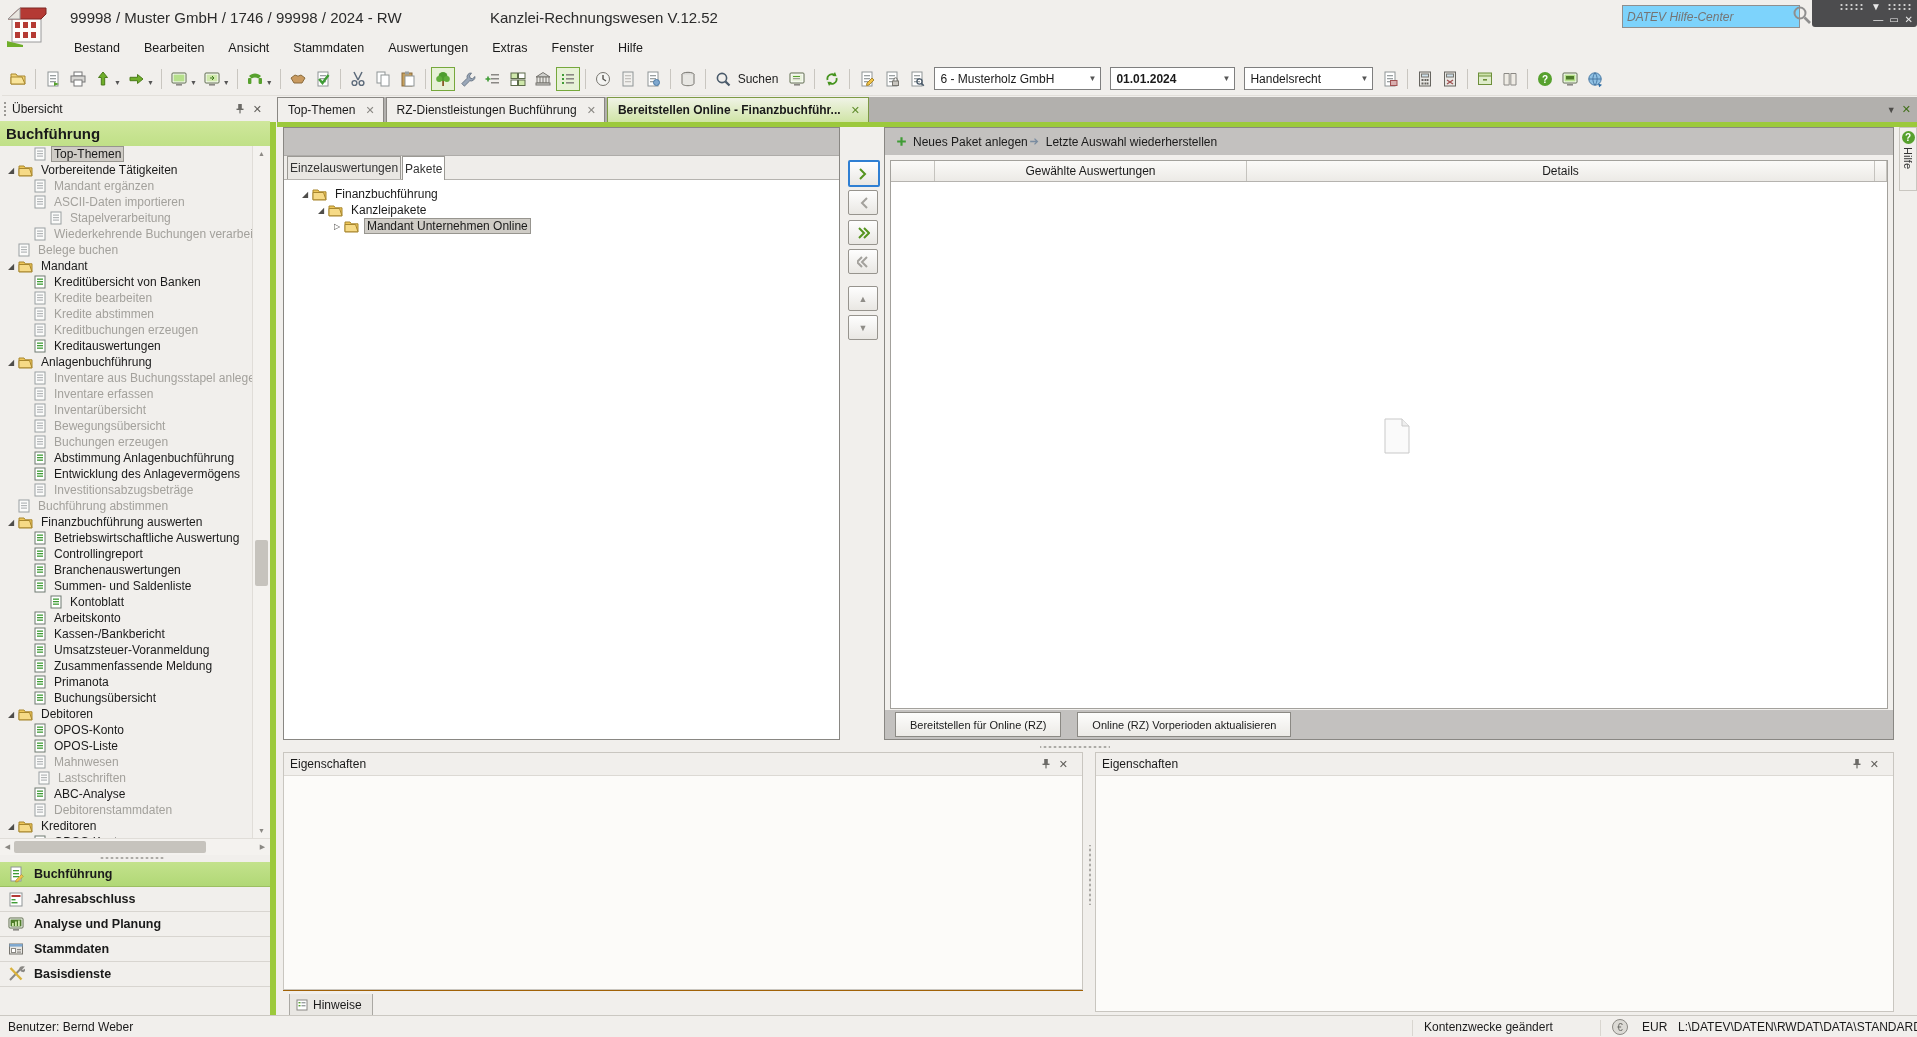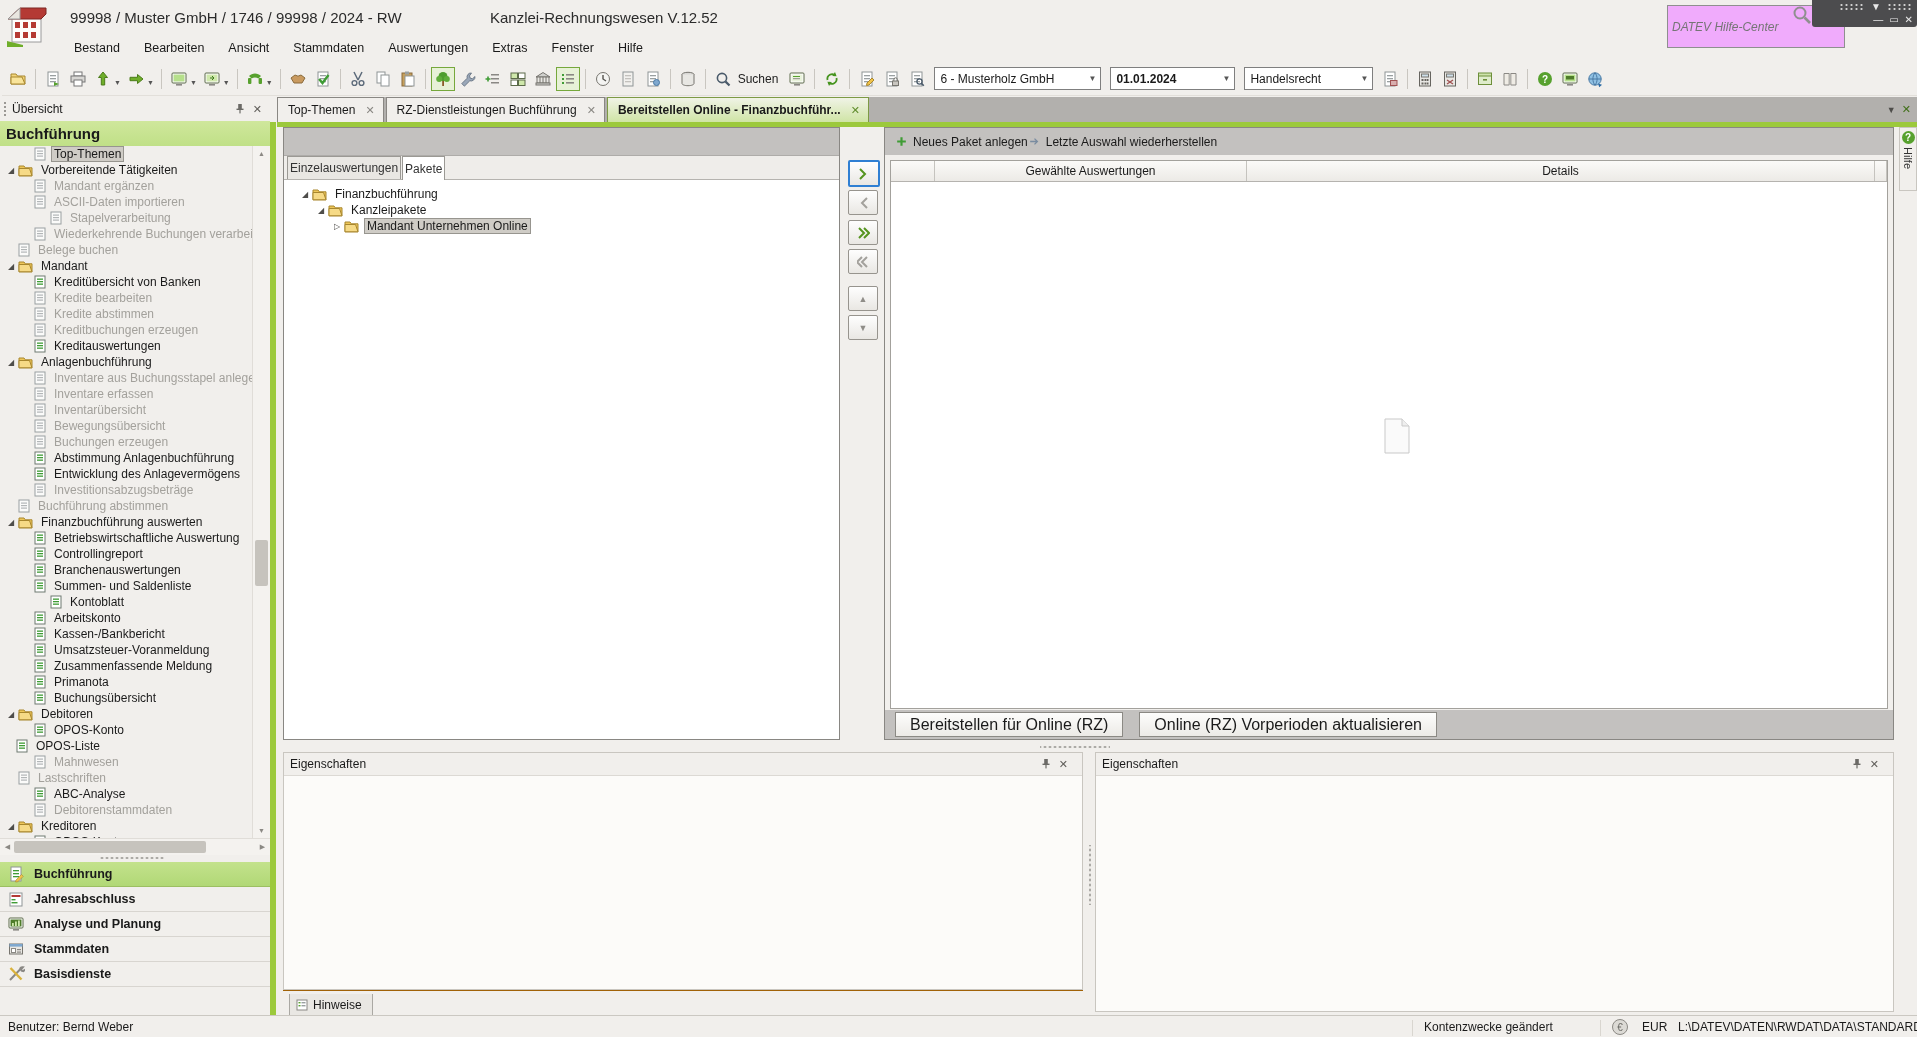--- a/index.html
+++ b/index.html
@@ -8,21 +8,21 @@
     background:#f1efec;color:#1a1a1a;
     font:12px "Liberation Sans","DejaVu Sans",sans-serif;
   }
   .abs{position:absolute;}
   
   #titlebar{left:0;top:0;width:1917px;height:36px;background:#f1efec;}
   #app-logo{left:7px;top:5px;width:40px;height:42px;z-index:4;}
   #win-title{left:70px;top:9px;font-size:15px;color:#2b2b2b;}
   #app-title{left:490px;top:9px;font-size:15px;color:#2b2b2b;}
   #help-search{left:1622px;top:5px;width:168px;height:17px;border:1px solid #8f8f8f;
-    background:#f0abfc;font:italic 12px "Liberation Sans",sans-serif;color:#6a6a6a;padding:12px 4px;margin-left:45px;}
+    background:#7dd3fc;font:italic 12px "Liberation Sans",sans-serif;color:#6a6a6a;padding:2px 4px;}
   #help-mag{left:1791px;top:4px;z-index:6;}
   #winctrl{left:1812px;top:0;width:105px;height:27px;background:#4c4c4e;border-radius:0 0 3px 3px;
     z-index:5;color:#e8e8e8;}
   #winctrl .row{display:flex;align-items:center;justify-content:flex-end;height:13px;padding:0 4px;gap:6px;}
   .dotgrid{width:26px;height:7px;background:radial-gradient(circle,#cfcfcf 1px,transparent 1.2px);
     background-size:5px 4px;}
   .wc-glyph{font-size:10px;line-height:10px;color:#e8e8e8;cursor:default;}
   
   #menubar{left:64px;top:36px;height:24px;display:flex;gap:4px;align-items:center;}
   .menu-item{padding:3px 10px;font-size:12.5px;}
@@ -94,21 +94,21 @@
   
   #panel-right{left:884px;top:127px;width:1010px;height:613px;background:#f1efec;border:1px solid #898783;box-sizing:border-box;}
   #panel-right .band{height:27px;background:#c3c1bf;display:flex;align-items:center;padding-left:10px;}
   .action-link{display:flex;align-items:center;gap:5px;color:#1a1a1a;}
   #pr-table{position:absolute;left:5px;top:32px;right:5px;bottom:30px;background:#fff;border:1px solid #a3a19c;}
   #pr-thead{display:flex;height:20px;background:linear-gradient(#fbfaf8,#eceae6);border-bottom:1px solid #b5b3af;}
   #pr-thead .th{border-right:1px solid #c5c3be;display:flex;align-items:center;justify-content:center;box-sizing:border-box;}
   #pr-watermark{position:absolute;left:49.5%;top:47%;}
   #pr-bottom{position:absolute;left:0;right:0;bottom:0;height:29px;background:#c3c1bf;display:flex;align-items:center;gap:16px;padding-left:10px;}
   .std-btn{height:23px;background:linear-gradient(#fdfdfc,#eceae6);border:1px solid #8b8984;
-    padding:0 14px;display:flex;align-items:center;font-size:16px;}
+    padding:0 14px;display:flex;align-items:center;font-size:11px;}
   
   #hsplit-dots{left:1040px;top:743px;width:70px;height:7px;
     background:radial-gradient(circle,#908e89 1px,transparent 1.2px);background-size:5px 4px;background-repeat:repeat-x;background-position:center;}
   #vsplit-dots{left:1086px;top:845px;width:7px;height:60px;
     background:radial-gradient(circle,#908e89 1px,transparent 1.2px);background-size:4px 5px;background-repeat:repeat-y;background-position:center;}
   
   .props{background:#fcfbf9;border:1px solid #c9c6c0;box-sizing:border-box;}
   #props-left{left:283px;top:752px;width:800px;height:238px;}
   #props-right{left:1095px;top:752px;width:799px;height:260px;}
   .props-head{height:22px;display:flex;align-items:center;padding:0 6px;background:#f1efec;border-bottom:1px solid #dcd9d4;}
@@ -966,21 +966,21 @@
       <span class="ticon">
         <svg width="12" height="14" viewBox="0 0 12 14">
           <rect x="1" y="1" width="10" height="12" fill="#fff" stroke="#6f7a70"></rect>
           <rect x="3" y="3.5" width="6" height="1.3" fill="#3f9c35"></rect>
           <rect x="3" y="6" width="6" height="1.3" fill="#3f9c35"></rect>
           <rect x="3" y="8.5" width="6" height="1.3" fill="#3f9c35"></rect>
         </svg>
       </span>
       <span class="tlabel">OPOS-Konto</span>
     </div>
-    <div class="trow" style="padding-left: 2px;">
+    <div class="trow" style="padding-left: 20px;">
       <span class="exp"></span>
       <span class="ticon">
         <svg width="12" height="14" viewBox="0 0 12 14">
           <rect x="1" y="1" width="10" height="12" fill="#fff" stroke="#6f7a70"></rect>
           <rect x="3" y="3.5" width="6" height="1.3" fill="#3f9c35"></rect>
           <rect x="3" y="6" width="6" height="1.3" fill="#3f9c35"></rect>
           <rect x="3" y="8.5" width="6" height="1.3" fill="#3f9c35"></rect>
         </svg>
       </span>
       <span class="tlabel">OPOS-Liste</span>
@@ -990,21 +990,21 @@
       <span class="ticon">
         <svg width="12" height="14" viewBox="0 0 12 14">
           <rect x="1" y="1" width="10" height="12" fill="#fbfbfa" stroke="#9aa0a1"></rect>
           <rect x="3" y="3.5" width="6" height="1.2" fill="#b2b6b7"></rect>
           <rect x="3" y="6" width="6" height="1.2" fill="#b2b6b7"></rect>
           <rect x="3" y="8.5" width="6" height="1.2" fill="#b2b6b7"></rect>
         </svg>
       </span>
       <span class="tlabel">Mahnwesen</span>
     </div>
-    <div class="trow dis" style="padding-left: 4px;">
+    <div class="trow dis" style="padding-left: 24px;">
       <span class="exp"></span>
       <span class="ticon">
         <svg width="12" height="14" viewBox="0 0 12 14">
           <rect x="1" y="1" width="10" height="12" fill="#fbfbfa" stroke="#9aa0a1"></rect>
           <rect x="3" y="3.5" width="6" height="1.2" fill="#b2b6b7"></rect>
           <rect x="3" y="6" width="6" height="1.2" fill="#b2b6b7"></rect>
           <rect x="3" y="8.5" width="6" height="1.2" fill="#b2b6b7"></rect>
         </svg>
       </span>
       <span class="tlabel">Lastschriften</span>

